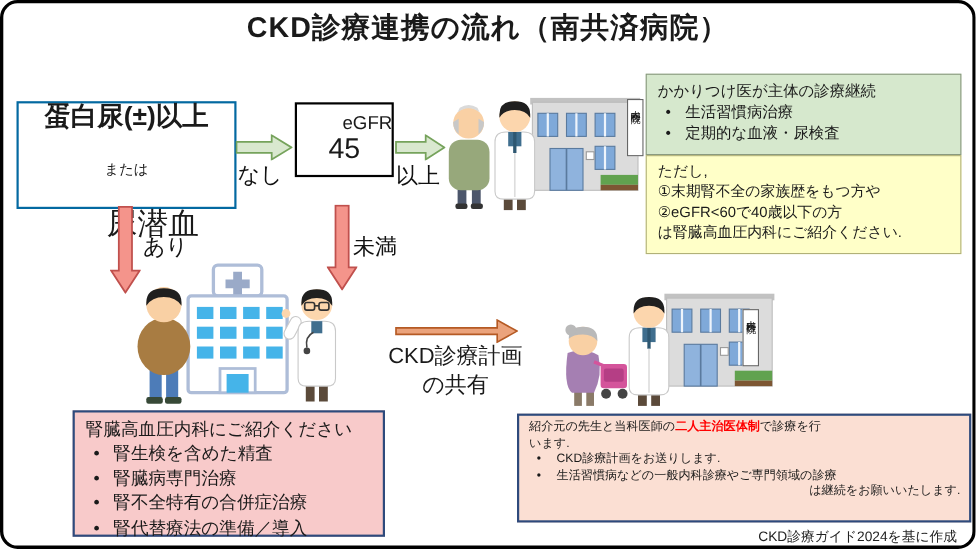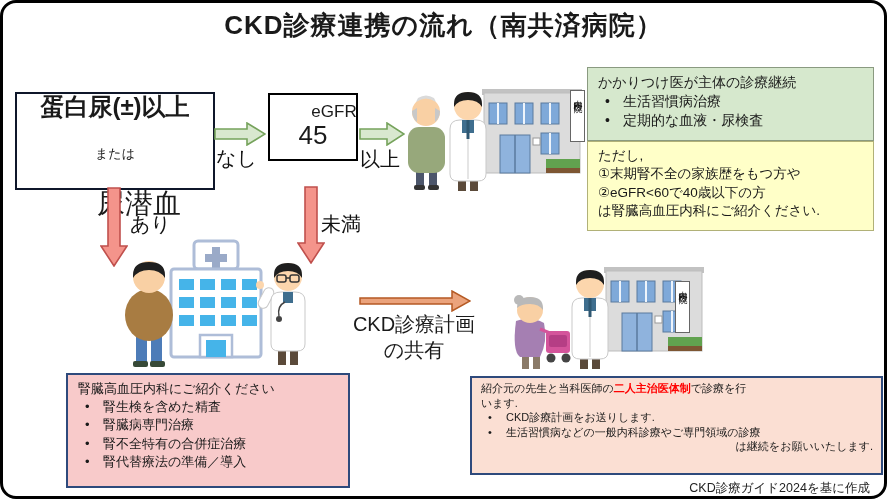--- a/index.html
+++ b/index.html
@@ -4,37 +4,37 @@
 <style>
   html,body{margin:0;padding:0;background:#fff;}
   .frame{
     position:relative;width:887px;height:499px;box-sizing:border-box;
     background:#fff;border:3px solid #000;border-radius:16px;overflow:hidden;
     font-family:"Liberation Sans","DejaVu Sans",sans-serif;color:#1a1a1a;
   }
   .abs{position:absolute;}
   .title{top:5px;left:0;right:0;text-align:center;font-size:26px;font-weight:600;letter-spacing:1px;}
   
-  .start-box{left:12px;top:89px;width:196px;height:94px;border:2px solid #0f172a;
+  .start-box{left:12px;top:89px;width:196px;height:94px;border:2px solid #0369a1;
     display:flex;flex-direction:column;justify-content:space-between;align-items:center;background:#fff;gap:26px;}
   .start-box .big{font-size:24px;font-weight:600;line-height:1.1;}
   .start-box .big2{font-size:28px;font-weight:400;line-height:1.1;margin-left:48px;}
   .start-box .small{font-size:13px;line-height:1.3;}
   .egfr-box{left:265px;top:90px;width:86px;height:64px;border:2px solid #000;
     display:flex;flex-direction:column;justify-content:center;align-items:center;background:#fff;}
   .egfr-box .nm{font-size:17px;line-height:1.1;margin-left:42px;}
   .egfr-box .val{font-size:26px;line-height:1.15;}
   .flow-label{font-size:20px;color:#111;}
   
   .green-box{left:584px;top:64px;width:287px;height:74px;box-sizing:border-box;
     background:#d6e8cd;border:1px solid #8a9a80;padding:5px 8px 4px 10px;font-size:14px;line-height:1.35;}
   .yellow-box{left:584px;top:138px;width:287px;height:90px;box-sizing:border-box;
     background:#ffffc8;border:1px solid #b1b178;padding:5px 8px 4px 10px;font-size:13.5px;line-height:1.37;}
   .pink-box{left:63px;top:370px;width:284px;height:115px;box-sizing:border-box;
-    background:#f8caca;border:2px solid #2e4a7c;padding:5px 8px 4px 10px;font-size:13px;line-height:1.4;}
+    background:#f8caca;border:2px solid #2e4a7c;padding:5px 8px 4px 10px;font-size:16px;line-height:1.4;}
   .peach-box{left:467px;top:373px;width:413px;height:99px;box-sizing:border-box;
     background:#fbdfd3;border:2px solid #2e4a7c;padding:3px 8px 3px 9px;font-size:11px;line-height:1.32;}
   .bullet{position:relative;padding-left:25px;}
   .bullet::before{content:"\2022";position:absolute;left:7px;}
   .hang{padding-left:25px;text-indent:0;text-align:right;}
   .hl-red{color:#f00;font-weight:bold;}
   .share-label{left:337px;top:308px;width:148px;text-align:center;font-size:20px;line-height:1.3;}
   .footer-note{right:14px;top:477px;font-size:12.5px;color:#222;}
   
   .v-sign{writing-mode:vertical-rl;text-orientation:upright;background:#fff;border:1px solid #666;

